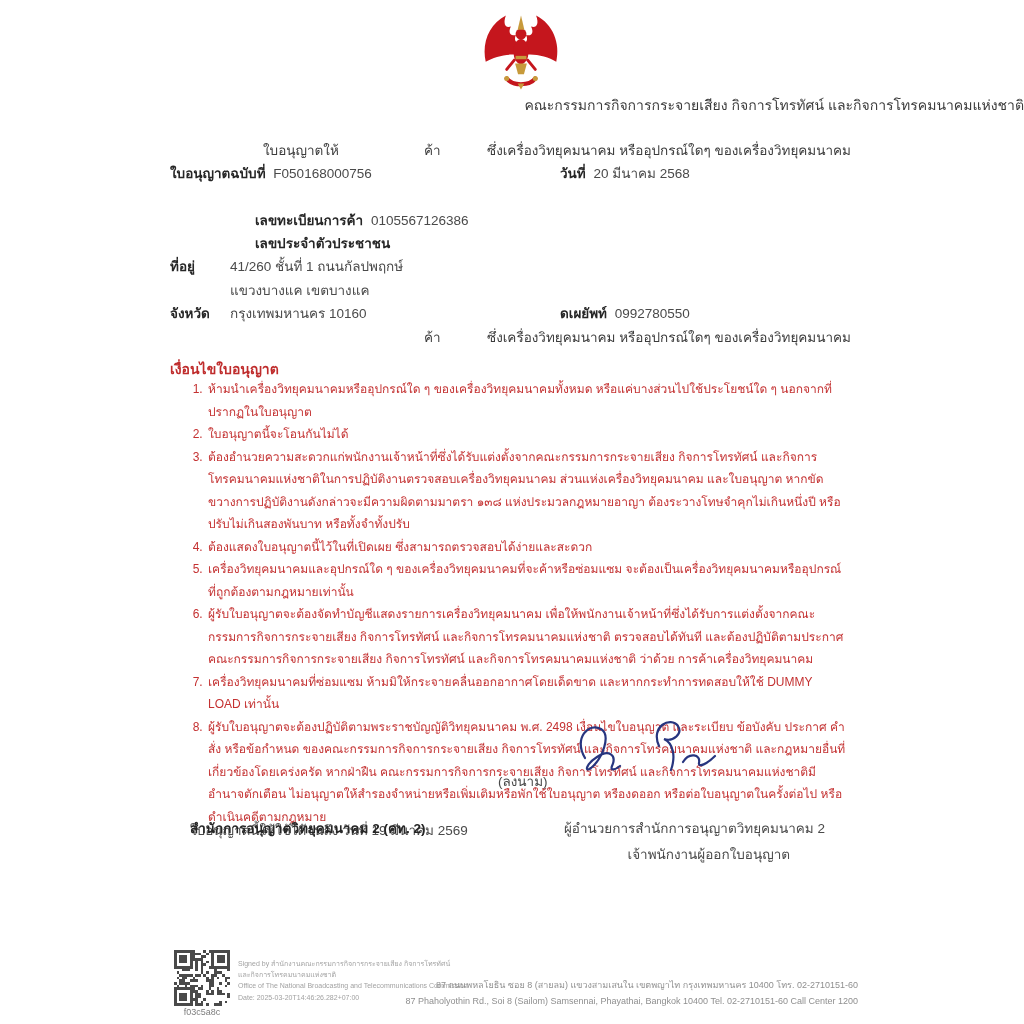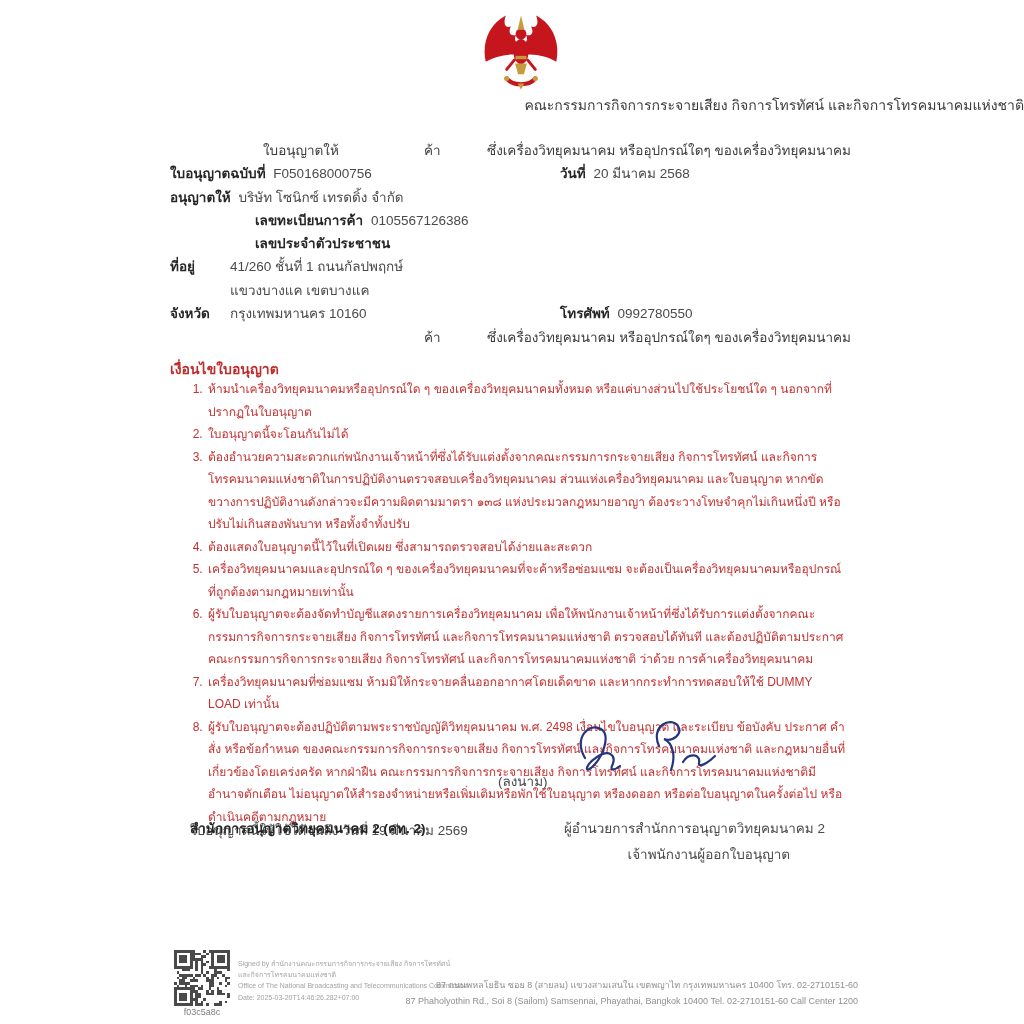--- a/index.html
+++ b/index.html
@@ -57,39 +57,35 @@
 
   <div class="abs body-txt row" style="left:170px;top:162px;">
     <span class="b">ใบอนุญาตฉบับที่</span>
     <span class="v">F050168000756</span>
   </div>
   <div class="abs body-txt row" style="left:560px;top:162px;">
     <span class="b">วันที่</span>
     <span class="v">20 มีนาคม 2568</span>
   </div>
 
-  <div class="abs body-txt row" style="left:170px;top:186px;">
-    <span class="b">อนุญาตให้</span>
-    <span class="v">บริษัท โซนิกซ์ เทรดดิ้ง จำกัด</span>
-  </div>
   <div class="abs body-txt row" style="left:255px;top:209px;">
     <span class="b">เลขทะเบียนการค้า</span>
     <span class="v">0105567126386</span>
   </div>
   <div class="abs body-txt row" style="left:255px;top:232px;">
     <span class="b">เลขประจำตัวประชาชน</span>
   </div>
 
   <div class="abs body-txt b" style="left:170px;top:255px;">ที่อยู่</div>
   <div class="abs body-txt v" style="left:230px;top:255px;">41/260  ชั้นที่ 1 ถนนกัลปพฤกษ์</div>
   <div class="abs body-txt v" style="left:230px;top:279px;">แขวงบางแค เขตบางแค</div>
   <div class="abs body-txt b" style="left:170px;top:302px;">จังหวัด</div>
   <div class="abs body-txt v" style="left:230px;top:302px;">กรุงเทพมหานคร 10160</div>
   <div class="abs body-txt row" style="left:560px;top:302px;">
-    <span class="b">โทรศัพท์</span>
+    <span class="b">ดเผยัพท์</span>
     <span class="v">0992780550</span>
   </div>
 
   <div class="abs body-txt" style="left:424px;top:326px;">ค้า</div>
   <div class="abs body-txt" style="left:487px;top:326px;">ซึ่งเครื่องวิทยุคมนาคม หรืออุปกรณ์ใดๆ ของเครื่องวิทยุคมนาคม</div>
 
   <div class="abs cond-title" style="left:170px;top:344px;">เงื่อนไขใบอนุญาต</div>
   <div class="conditions">
     <ol>
         <li>ห้ามนำเครื่องวิทยุคมนาคมหรืออุปกรณ์ใด ๆ ของเครื่องวิทยุคมนาคมทั้งหมด หรือแค่บางส่วนไปใช้ประโยชน์ใด ๆ นอกจากที่ปรากฏในใบอนุญาต</li>

